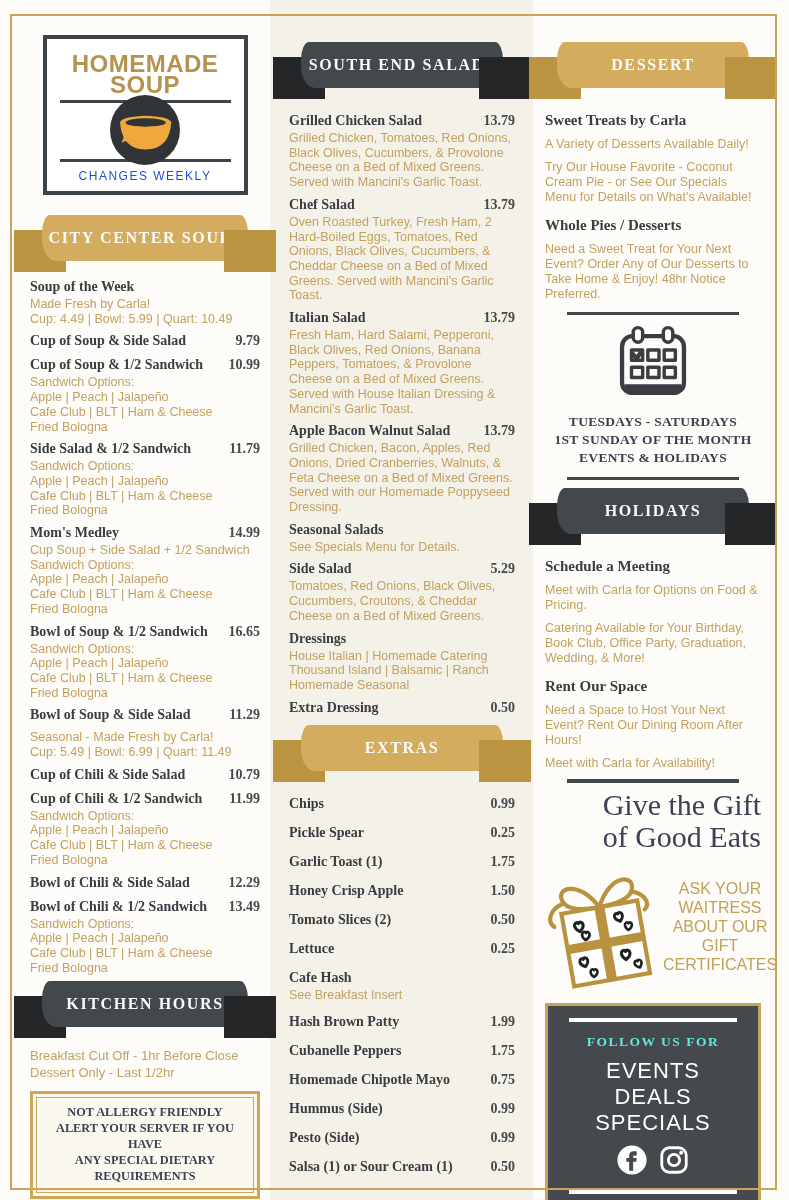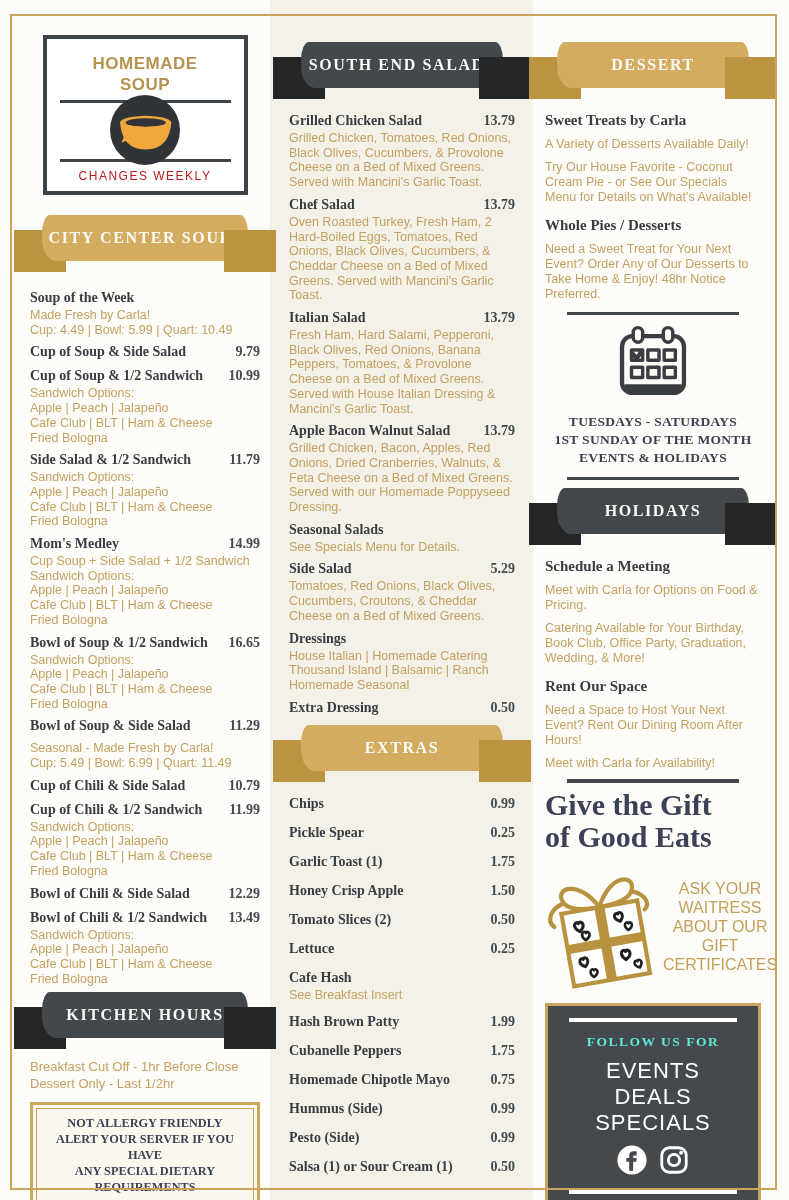--- a/index.html
+++ b/index.html
@@ -34,52 +34,52 @@
   .mi-head { display:flex; justify-content:space-between; align-items:flex-end;
     font-family:"Liberation Serif", serif; font-weight:bold; color:#393D42;
     font-size:14px; line-height:18px; }
   .mi-price { color:#454A4F; font-weight:bold; margin-left:8px; white-space:nowrap; }
   .mi-desc { color:#C3A161; font-size:12.5px; line-height:14.7px; white-space:pre-line; margin-top:1px; }
   .extras-list .mi { margin-bottom:11px; }
 
   
   .logo { margin:35px auto 0; width:205px; height:160px; background:#FFFFFF;
     border:4px solid #3E4348; text-align:center; position:relative; }
-  .logo-title { margin-top:14px; color:#B6924F; font-weight:bold; font-size:17px; line-height:21px;
+  .logo-title { margin-top:14px; color:#B6924F; font-weight:bold; font-size:24px; line-height:21px;
     letter-spacing:0.5px; white-space:pre-line; }
   .logo-line { position:absolute; left:13px; right:13px; height:3px; background:#3E4348; }
   .logo-line.top { top:61px; } .logo-line.bot { bottom:29px; }
   .logo-cup { position:absolute; left:50%; top:54px; transform:translateX(-50%); }
-  .logo-caption { position:absolute; bottom:8px; left:0; right:0; color:#b91c1c;
+  .logo-caption { position:absolute; bottom:8px; left:0; right:0; color:#1d4ed8;
     font-size:12px; letter-spacing:1.5px; }
 
   .rib-left { margin-top:20px; }
-  .items { margin-top:16px; }
+  .items { margin-top:5px; }
   .kitchen-rib { margin-top:6px; }
   .kitchen-hours { margin-top:9px; color:#C3A161; font-size:13px; line-height:16.5px; white-space:pre-line; }
   .allergy { margin-top:10px; border:3px solid #CBA757; background:#FBF8EF; padding:3px; }
   .allergy-inner { border:1px solid #CBA757; padding:7px 4px; font-family:"Liberation Serif", serif;
     font-weight:bold; font-size:12.3px; line-height:1.3; color:#3C4156; text-align:center; white-space:pre-line; }
 
   .rib-mid { margin-top:42px; }
   .col-mid .items { margin-top:12px; }
   .rib-extras { margin-top:8px; margin-bottom:12px; }
 
   
   .rib-right { margin-top:42px; }
   .rc-h { margin-top:12px; font-family:"Liberation Serif", serif; font-weight:bold;
     color:#393D42; font-size:15px; line-height:17px; }
   .rc-p { margin-top:8px; color:#C3A161; font-size:12.5px; line-height:15px; }
   .rule { height:3px; background:#42474C; width:172px; margin:10px auto 0; }
   .rule.thick { height:4px; margin-top:8px; }
   .calendar-wrap { margin-top:4px; text-align:center; }
   .hours-note { margin-top:4px; font-family:"Liberation Serif", serif; font-weight:bold;
     color:#3A4050; font-size:13.5px; line-height:18px; text-align:center; white-space:pre-line; letter-spacing:0.3px; }
-  .gift-title { margin-top:6px; font-family:"Liberation Serif", serif; font-weight:bold;
-    color:#3B4156; font-size:30px; line-height:32px; text-align:left; white-space:pre-line; }
+  .gift-title { margin-top:6px; font-family:"Liberation Serif", serif; font-weight:normal;
+    color:#3B4156; font-size:30px; line-height:32px; text-align:right; white-space:pre-line; }
   .gift-row { margin-top:2px; display:flex; align-items:center; }
   .gift-ask { flex:1; color:#C2A05C; font-size:16px; line-height:19px; text-align:center; white-space:pre-line; }
   .follow { margin-top:6px; background:#45494E; border:3px solid #C9A45C; padding:12px 12px 12px; text-align:center; }
   .follow-bar { height:4px; background:#FFFFFF; width:90%; margin:0 auto; }
   .follow-kicker { color:#5eead4; font-family:"Liberation Serif", serif; font-weight:bold;
     letter-spacing:1.5px; font-size:13.5px; margin-top:12px; }
   .follow-lines { color:#FFFFFF; font-size:22px; line-height:26px; letter-spacing:1px;
     white-space:pre-line; margin-top:8px; }
   .follow-icons { margin:8px 0 10px; display:flex; justify-content:center; gap:10px; align-items:center; }
 </style>

